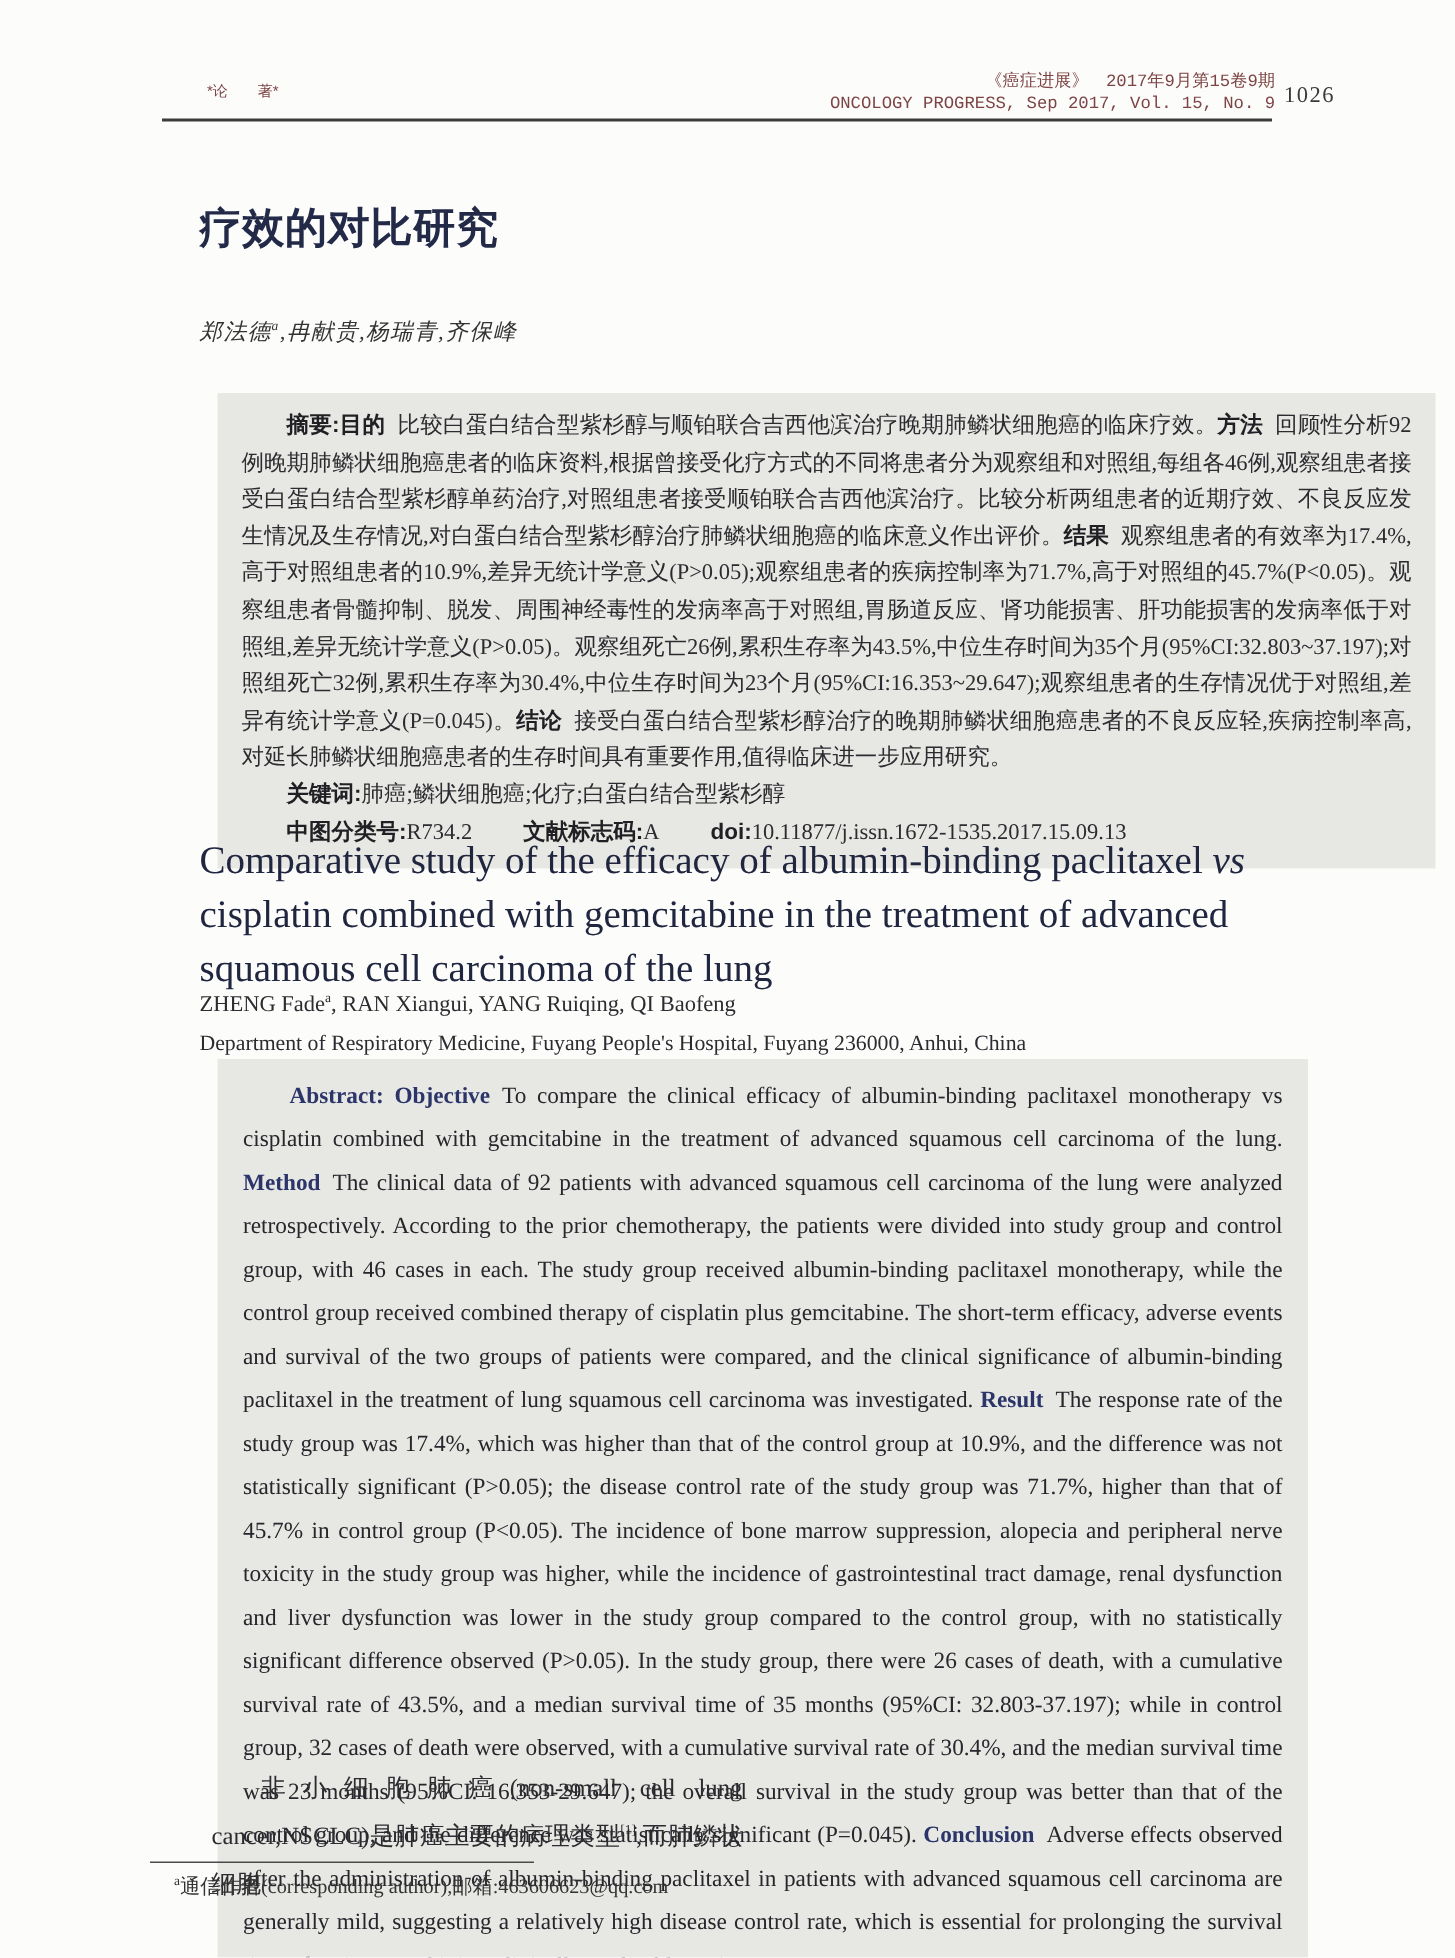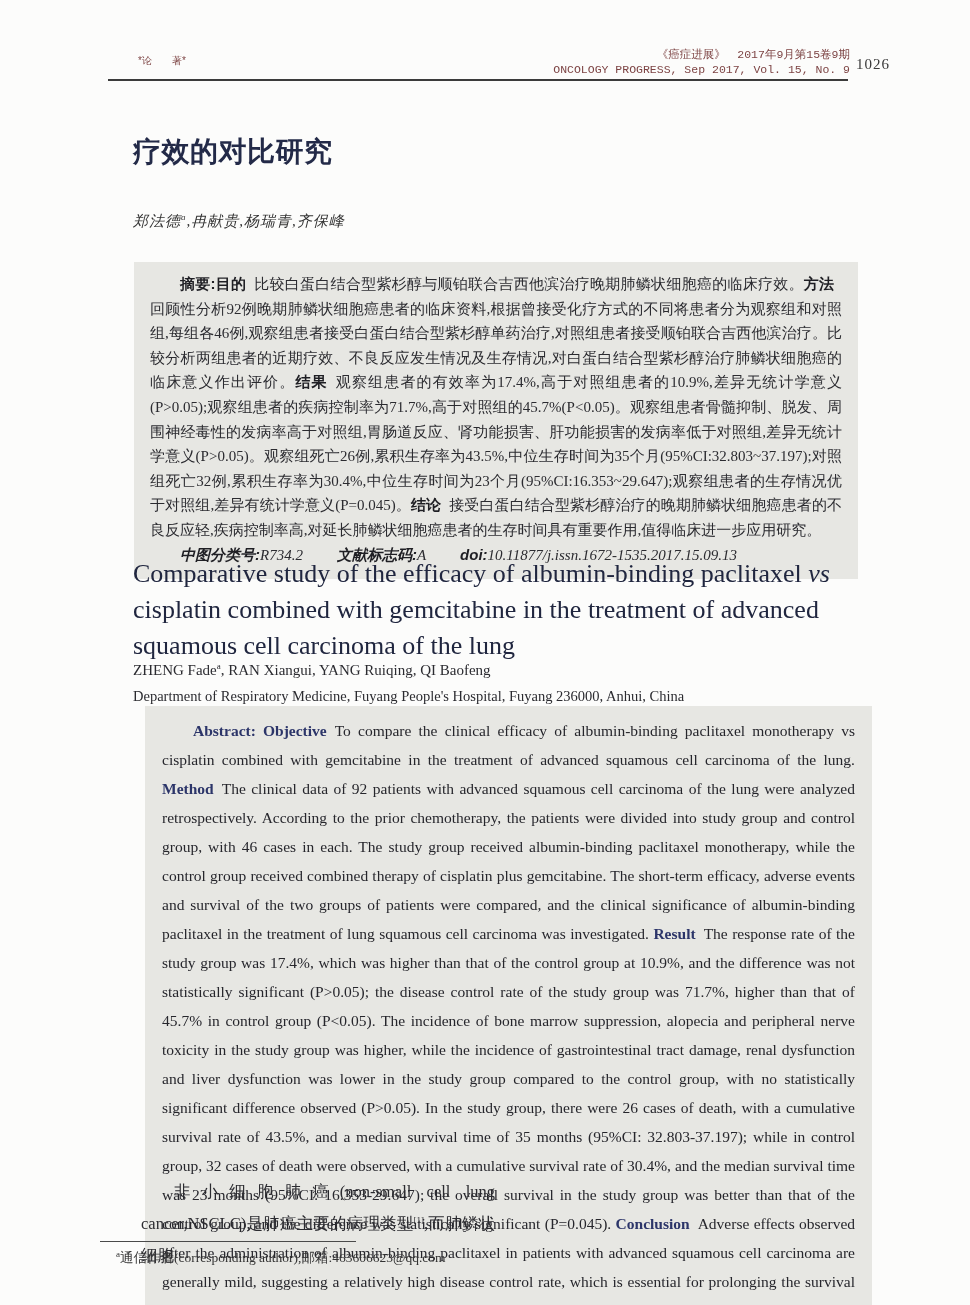--- a/index.html
+++ b/index.html
@@ -16,27 +16,27 @@
   
   .title-cn{position:absolute;left:133px;top:130px;width:740px;
             font-family:"Liberation Sans","DejaVu Sans",sans-serif;
             font-weight:bold;font-size:28px;line-height:44px;color:#232a48;letter-spacing:0.5px;}
   .authors-cn{position:absolute;left:133px;top:212px;font-size:15px;color:#333;
               font-style:italic;letter-spacing:1px;font-family:Liberation Serif, serif;}
   .affil-cn{position:absolute;left:133px;top:240px;font-size:15px;color:#333;
             font-style:italic;letter-spacing:1px;}
   
   .graybox{position:absolute;background:#e7e7e3;box-sizing:border-box;}
-  .box-cn{left:134px;top:262px;width:724px;padding:10px 16px 12px;}
+  .box-cn{left:145px;top:262px;width:812px;padding:10px 16px 12px;}
   .box-cn p{margin:0;font-size:15px;line-height:24.6px;text-align:justify;color:#2b2b30;}
   .box-cn .para{text-indent:2em;}
   .lbl-cn{font-family:"Liberation Sans","DejaVu Sans",sans-serif;font-weight:bold;color:#1f1f24;}
   .lbl-gap{margin-right:8px;}
   .kw-line{text-indent:2em;}
-  .cls-line{text-indent:2em;font-style:italic;}
+  .cls-line{text-indent:2em;}
   .cls-gap{margin-left:34px;}
   
   .title-en{position:absolute;left:133px;top:556px;width:724px;
             font-size:26px;line-height:36px;color:#20263f;
             font-family:"Liberation Serif","DejaVu Serif",serif;}
   .authors-en{position:absolute;left:133px;top:662px;font-size:15px;color:#2b2b30;}
   .affil-en{position:absolute;left:133px;top:688px;font-size:14.5px;color:#2b2b30;}
   .box-en{left:145px;top:706px;width:727px;padding:10px 17px 12px;}
   .box-en p{margin:0;font-size:15.5px;line-height:29px;text-align:justify;color:#26262c;}
   .box-en .para{text-indent:2em;}
@@ -66,20 +66,23 @@
 
   <div class="title-cn">
     <div>疗效的对比研究</div>
   </div>
   <div class="authors-cn"><span>郑法德</span><sup class="s">a</sup><span>,冉献贵,杨瑞青,齐保峰</span></div>
 
   <div class="graybox box-cn">
     <p class="para">
       <span class="lbl-cn lbl-gap">摘要:目的</span><span>比较白蛋白结合型紫杉醇与顺铂联合吉西他滨治疗晚期肺鳞状细胞癌的临床疗效。</span><span class="lbl-cn lbl-gap">方法</span><span>回顾性分析92例晚期肺鳞状细胞癌患者的临床资料,根据曾接受化疗方式的不同将患者分为观察组和对照组,每组各46例,观察组患者接受白蛋白结合型紫杉醇单药治疗,对照组患者接受顺铂联合吉西他滨治疗。比较分析两组患者的近期疗效、不良反应发生情况及生存情况,对白蛋白结合型紫杉醇治疗肺鳞状细胞癌的临床意义作出评价。</span><span class="lbl-cn lbl-gap">结果</span><span>观察组患者的有效率为17.4%,高于对照组患者的10.9%,差异无统计学意义(P&gt;0.05);观察组患者的疾病控制率为71.7%,高于对照组的45.7%(P&lt;0.05)。观察组患者骨髓抑制、脱发、周围神经毒性的发病率高于对照组,胃肠道反应、肾功能损害、肝功能损害的发病率低于对照组,差异无统计学意义(P&gt;0.05)。观察组死亡26例,累积生存率为43.5%,中位生存时间为35个月(95%CI:32.803~37.197);对照组死亡32例,累积生存率为30.4%,中位生存时间为23个月(95%CI:16.353~29.647);观察组患者的生存情况优于对照组,差异有统计学意义(P=0.045)。</span><span class="lbl-cn lbl-gap">结论</span><span>接受白蛋白结合型紫杉醇治疗的晚期肺鳞状细胞癌患者的不良反应轻,疾病控制率高,对延长肺鳞状细胞癌患者的生存时间具有重要作用,值得临床进一步应用研究。</span>
     </p>
+    <p class="kw-line">
+      <span class="lbl-cn">关键词:</span><span>肺癌;鳞状细胞癌;化疗;白蛋白结合型紫杉醇</span>
+    </p>
     <p class="cls-line">
       <span class="lbl-cn">中图分类号:</span><span>R734.2</span><span class="lbl-cn cls-gap">文献标志码:</span><span>A</span><span class="lbl-cn cls-gap">doi:</span><span>10.11877/j.issn.1672-1535.2017.15.09.13</span>
     </p>
   </div>
 
   <div class="title-en"><span>Comparative study of the efficacy of albumin-binding paclitaxel </span><i>vs</i><span> cisplatin combined with gemcitabine in the treatment of advanced squamous cell carcinoma of the lung</span></div>
   <div class="authors-en"><span>ZHENG Fade</span><sup class="s">a</sup><span>, RAN Xiangui, YANG Ruiqing, QI Baofeng</span></div>
   <div class="affil-en">Department of Respiratory Medicine, Fuyang People's Hospital, Fuyang 236000, Anhui, China</div>
 
   <div class="graybox box-en">

